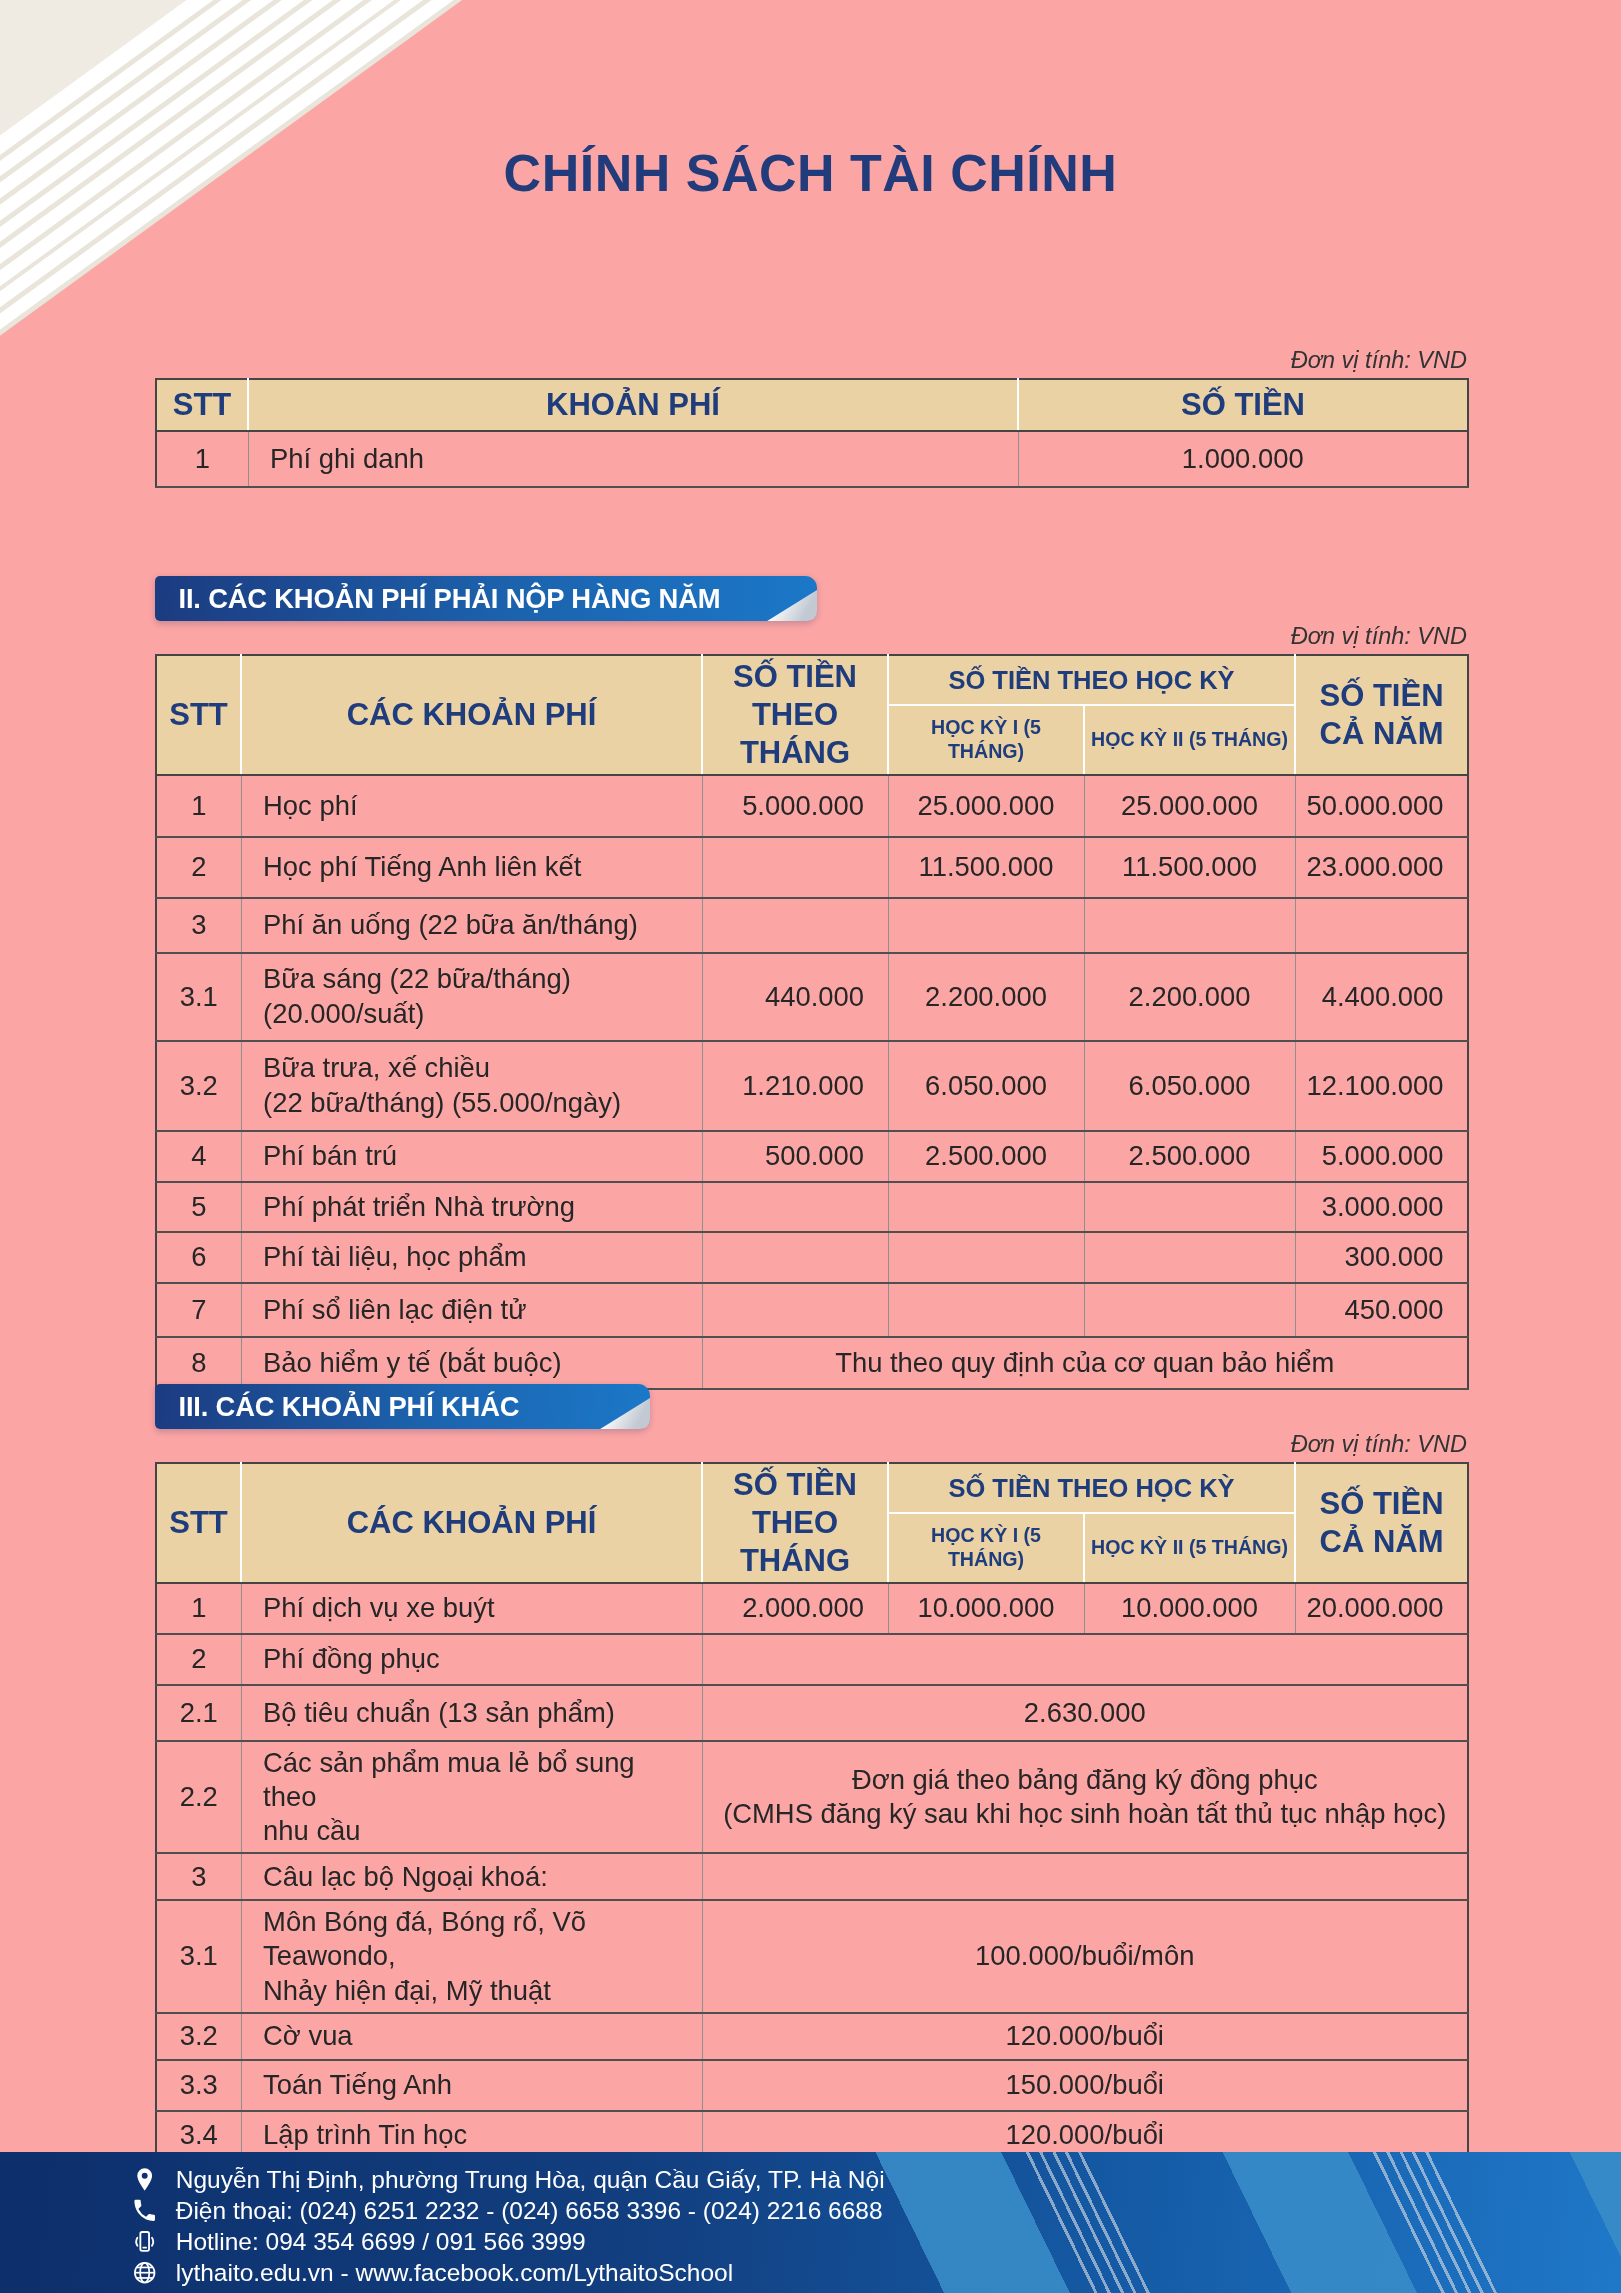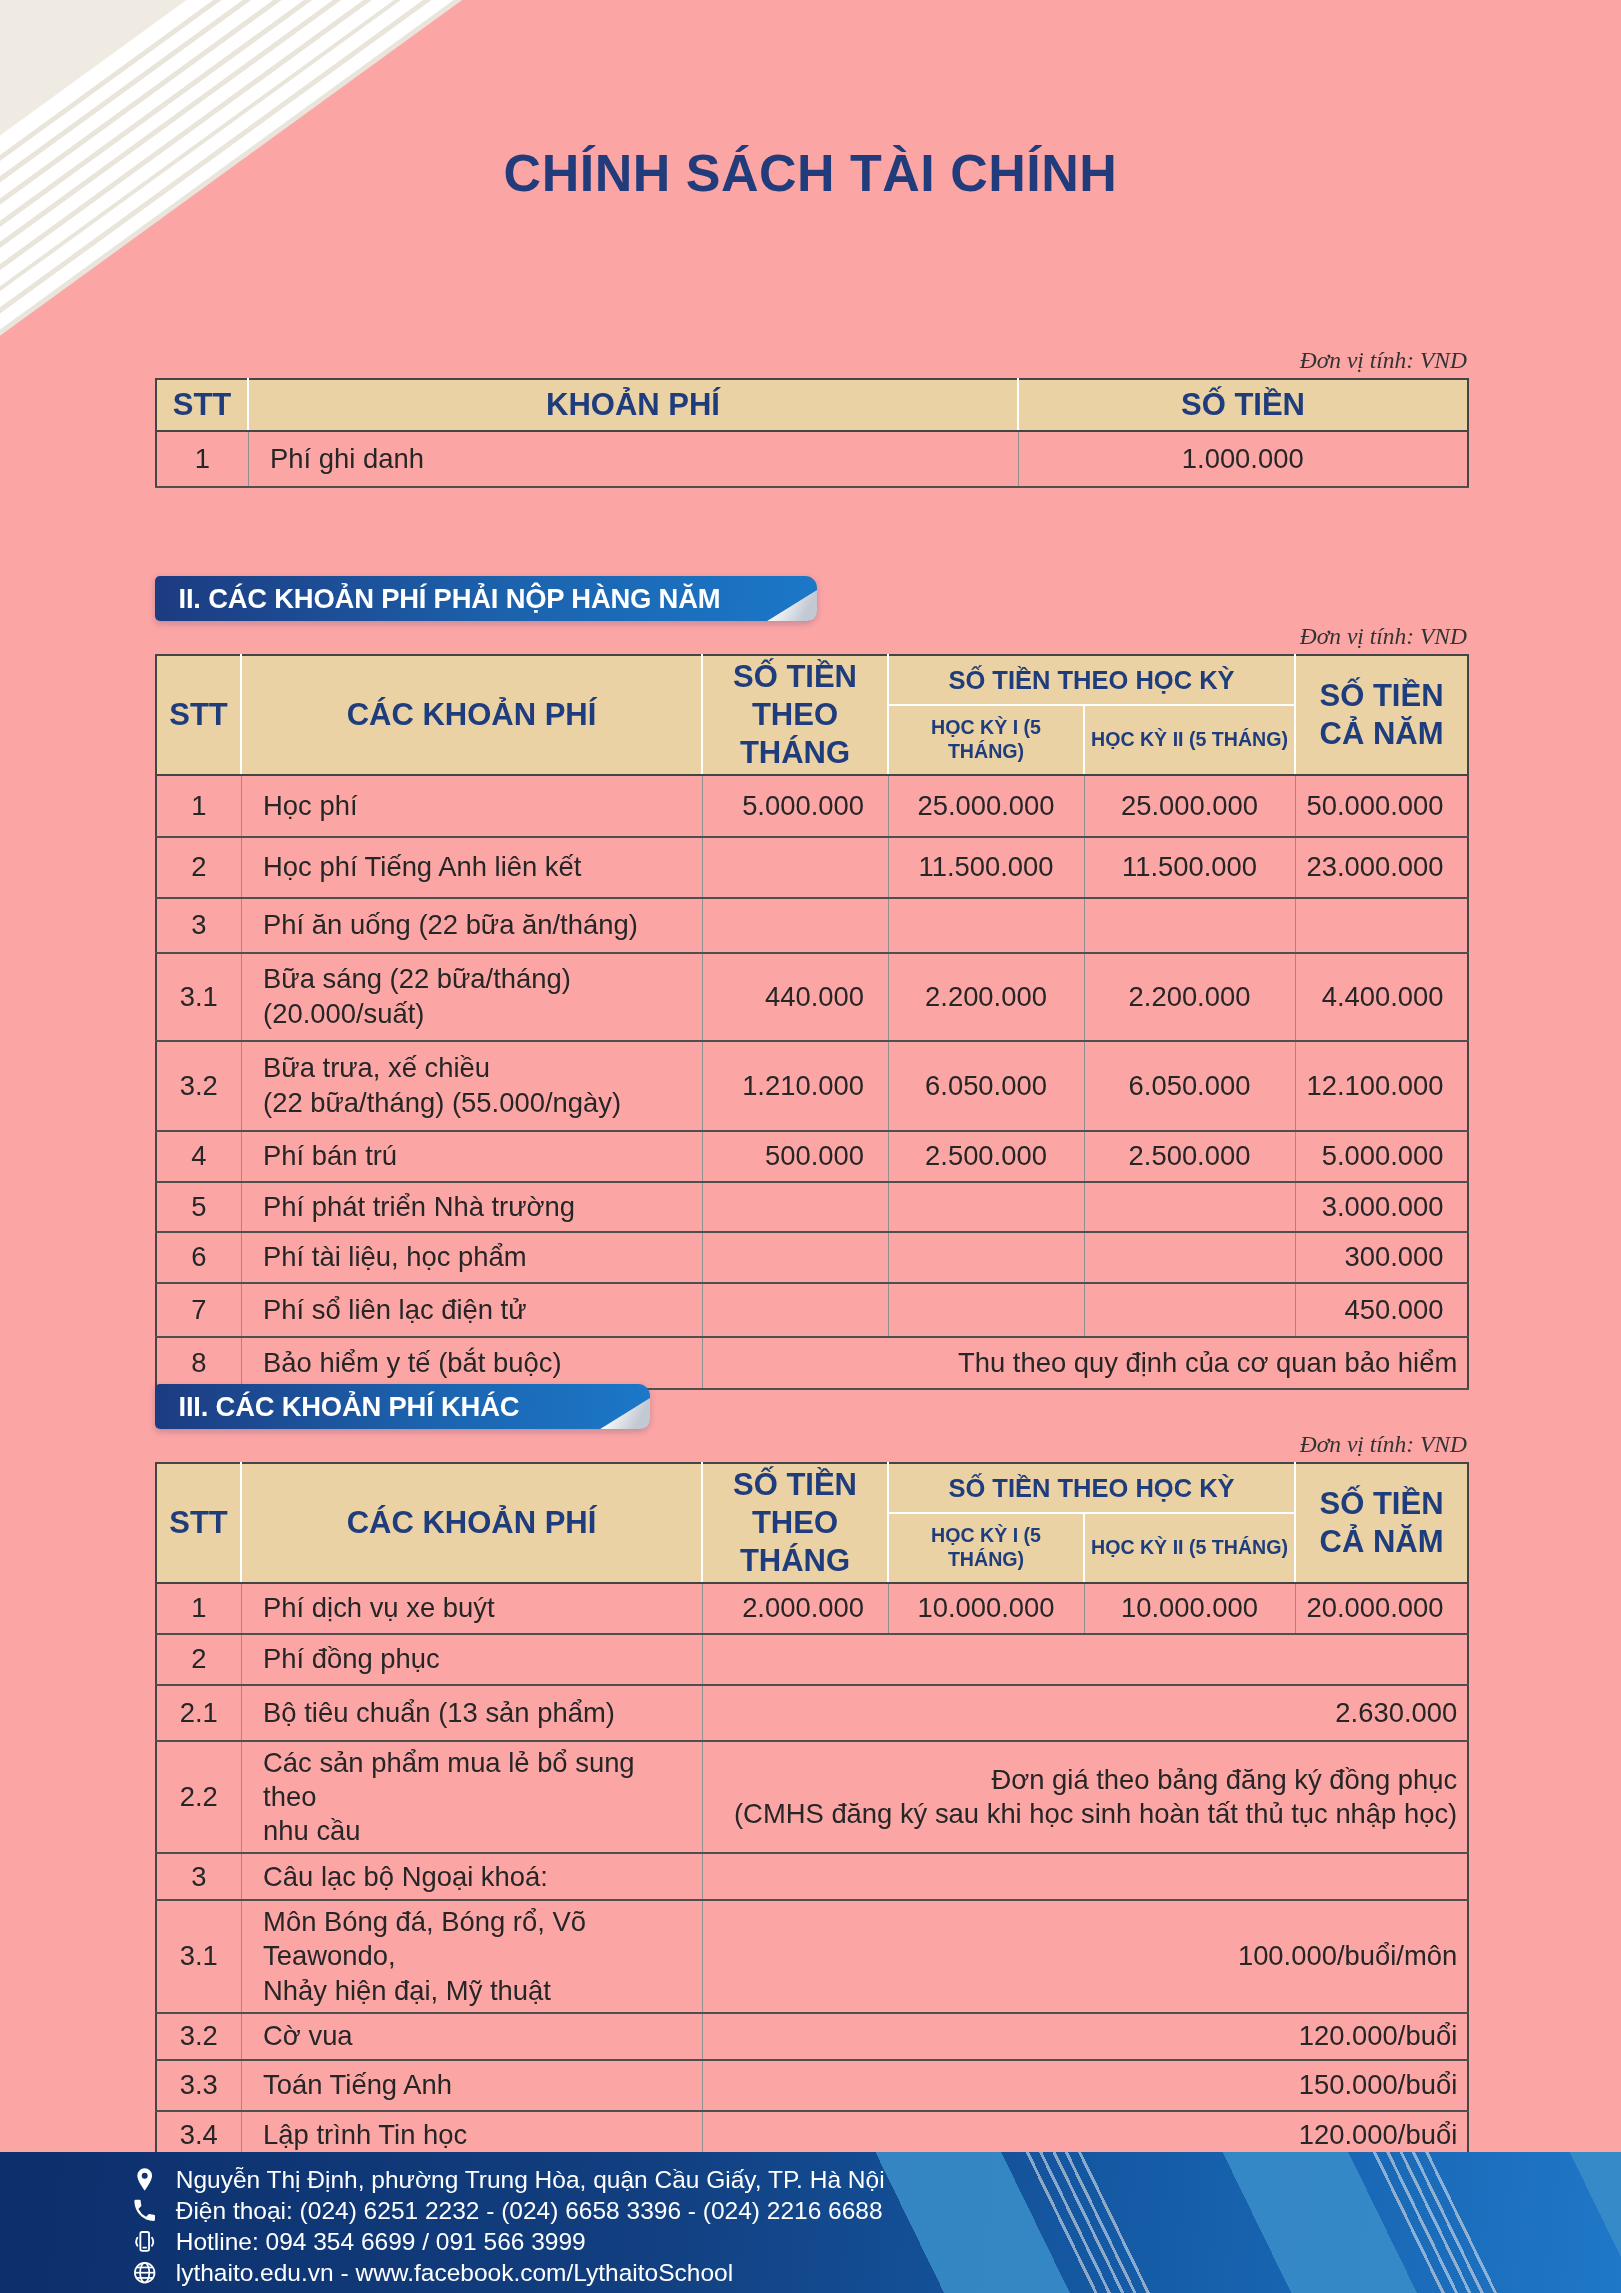--- a/index.html
+++ b/index.html
@@ -40,21 +40,21 @@
     letter-spacing:-0.2px;white-space:nowrap;
   }
   .banner-fold{
     position:absolute;right:0;bottom:0;width:53px;height:31px;
     background:linear-gradient(118deg,#ffffff 25%,#c2c9d3 78%);
     clip-path:polygon(100% 0,6% 100%,100% 100%);
     border-bottom-right-radius:9.8px;
   }
   .unit{
     margin-top:2px;text-align:right;font-style:italic;
-    font-size:23.5px;color:#333;height:27.4px;line-height:27.4px;font-family:Liberation Serif, serif;
+    font-size:23.5px;color:#333;height:27.4px;line-height:27.4px;
   }
   table{
     border-collapse:collapse;width:100%;table-layout:fixed;margin-top:3.9px;
     border:2.9px solid #454545;
   }
   th{
     background:#ead2a4;color:#1f3d7c;font-weight:bold;font-size:31px;
     border:2.9px solid #fff;text-align:center;vertical-align:middle;
     white-space:pre-line;line-height:1.22;padding:2px;
   }
@@ -67,21 +67,21 @@
   td{
     border:1px solid #8f8f8f;border-top:2px solid #4f4f4f;border-bottom:2px solid #4f4f4f;
     font-size:27.4px;color:#262626;vertical-align:middle;white-space:pre-line;
     line-height:1.25;padding:3.9px 9.8px;
   }
   tbody tr:first-child td{border-top:2.9px solid #454545}
   td.stt{text-align:center}
   td.fee{text-align:left;padding-left:21.6px}
   td.num-r{text-align:right;padding-right:23.5px}
   td.num-c{text-align:center}
-  td.merged{text-align:right}
+  td.merged{text-align:center}
   
   .footer{
     position:absolute;left:0;top:2152px;width:1621px;height:141px;
     background:linear-gradient(96deg,#0d2f6b 0%,#123f80 40%,#155ba6 70%,#1f78c8 100%);
     overflow:hidden;
   }
   .footer::before{
     content:"";position:absolute;top:-39px;bottom:-39px;left:52%;right:-118px;
     background:repeating-linear-gradient(64deg,
       rgba(255,255,255,0) 0 108px,

